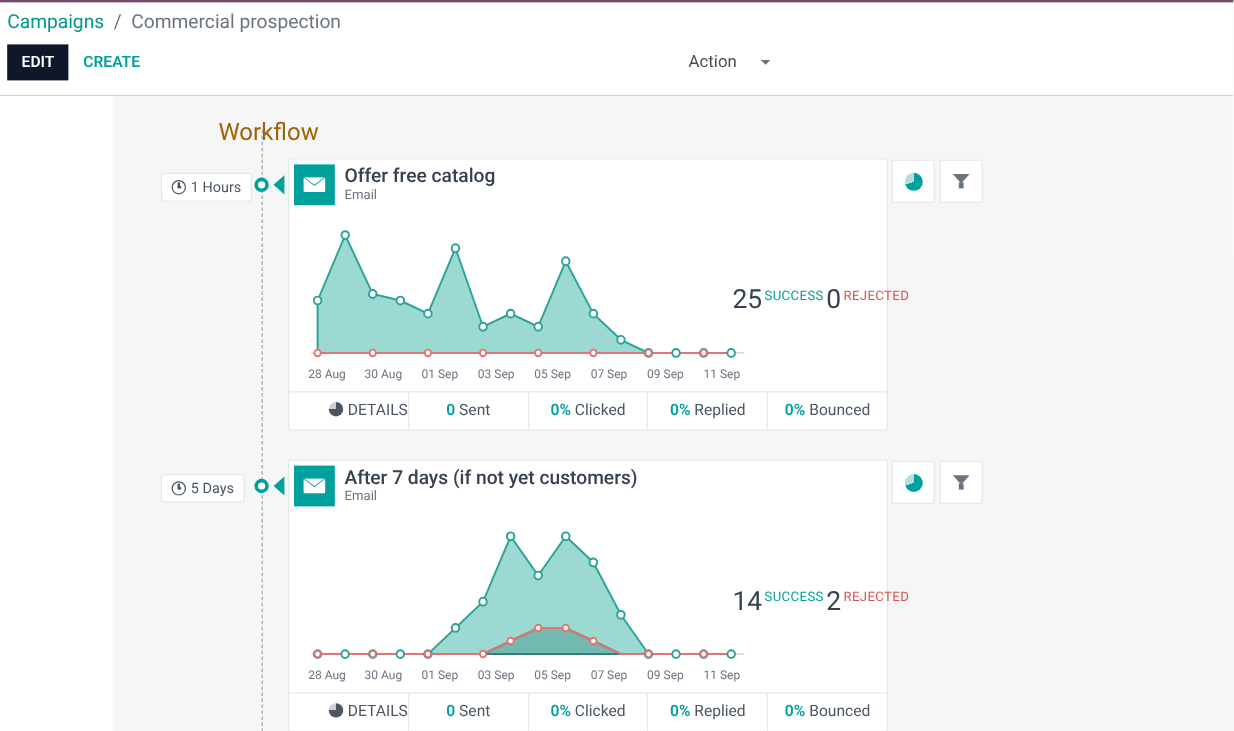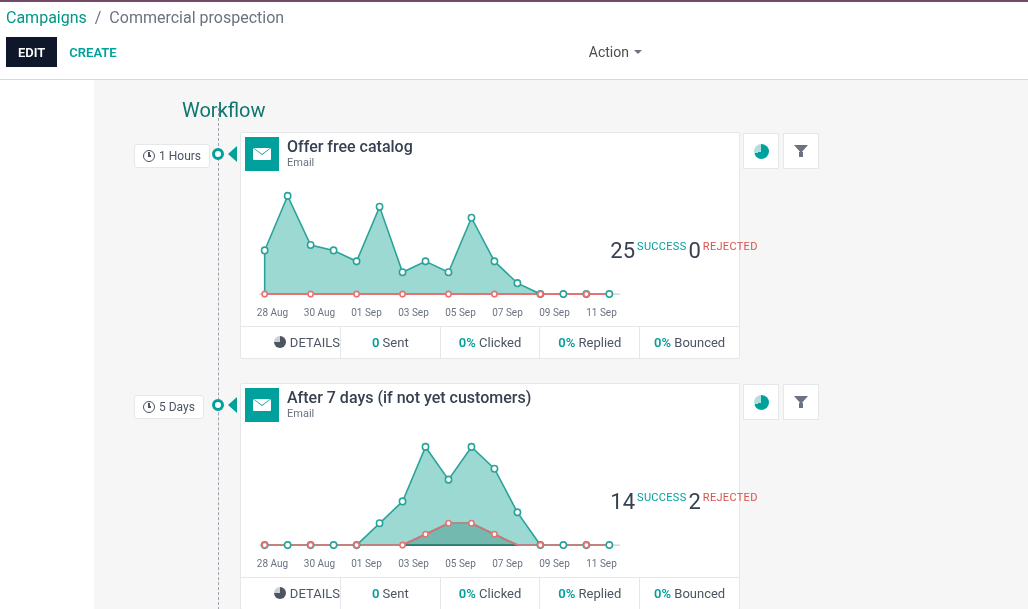--- a/index.html
+++ b/index.html
@@ -8,25 +8,25 @@
   
   .crumb{padding:6px 6px 4px 6px;font-size:16px}
   .crumb a{color:#009688;text-decoration:none}
   .crumb-sep{color:#6b7280;margin:0 4px}
   .crumb-cur{color:#6b7280}
   
   .action-bar{display:flex;align-items:center;padding:6px 6px 12px 6px;border-bottom:1px solid #d7d7d7}
   .btn{display:inline-flex;align-items:center;justify-content:center;height:30px;padding:0 12px;font-size:13px;font-weight:600;cursor:pointer;border:none;background:none}
   .btn-primary{background:#0f172a;color:#fff}
   .btn-link{color:#00a09d}
-  .action-dd{margin-left:auto;margin-right:380px;color:#4c4c4c;cursor:pointer;display:inline-flex;align-items:center;gap:5px}
+  .action-dd{margin-left:auto;margin-right:380px;color:#4c4c4c;cursor:pointer;display:inline-flex;align-items:center;gap:20px}
   .caret{width:0;height:0;border-left:4px solid transparent;border-right:4px solid transparent;border-top:4px solid #6b7280}
   
   .canvas{background:#f6f6f6;min-height:calc(609px - 90px);padding:0 0 20px 0;margin-left:94px;position:relative}
-  .wf-title{font-size:20px;color:#0f766e;padding:18px 0 10px 88px;font-weight:400}
+  .wf-title{font-size:20px;color:#a16207;padding:18px 0 10px 88px;font-weight:400}
   .line-container{position:relative}
   .vline{position:absolute;left:124px;top:-24px;bottom:-20px;border-left:1px dashed #9ca3af;z-index:0}
   
   .act{position:relative;margin:0 0 24px 0}
   .time-pill{position:absolute;left:40px;top:12px;background:#fff;border:1px solid #e5e7eb;border-radius:3px;padding:4px 8px;font-size:12px;color:#4b5563;display:inline-flex;align-items:center;gap:4px;z-index:2}
   .clock{width:12px;height:12px;border:1.5px solid #4b5563;border-radius:50%;position:relative}
   .clock::before{content:"";position:absolute;left:4px;top:1px;width:1.5px;height:4px;background:#4b5563}
   .clock::after{content:"";position:absolute;left:4px;top:4px;width:3px;height:1.5px;background:#4b5563}
   .node{position:absolute;left:118px;top:16px;width:12px;height:12px;border:3px solid #00a09d;border-radius:50%;background:#fff;z-index:2}
   .arrow{position:absolute;left:134px;top:14px;width:0;height:0;border-top:8px solid transparent;border-bottom:8px solid transparent;border-right:9px solid #00a09d;z-index:2}

